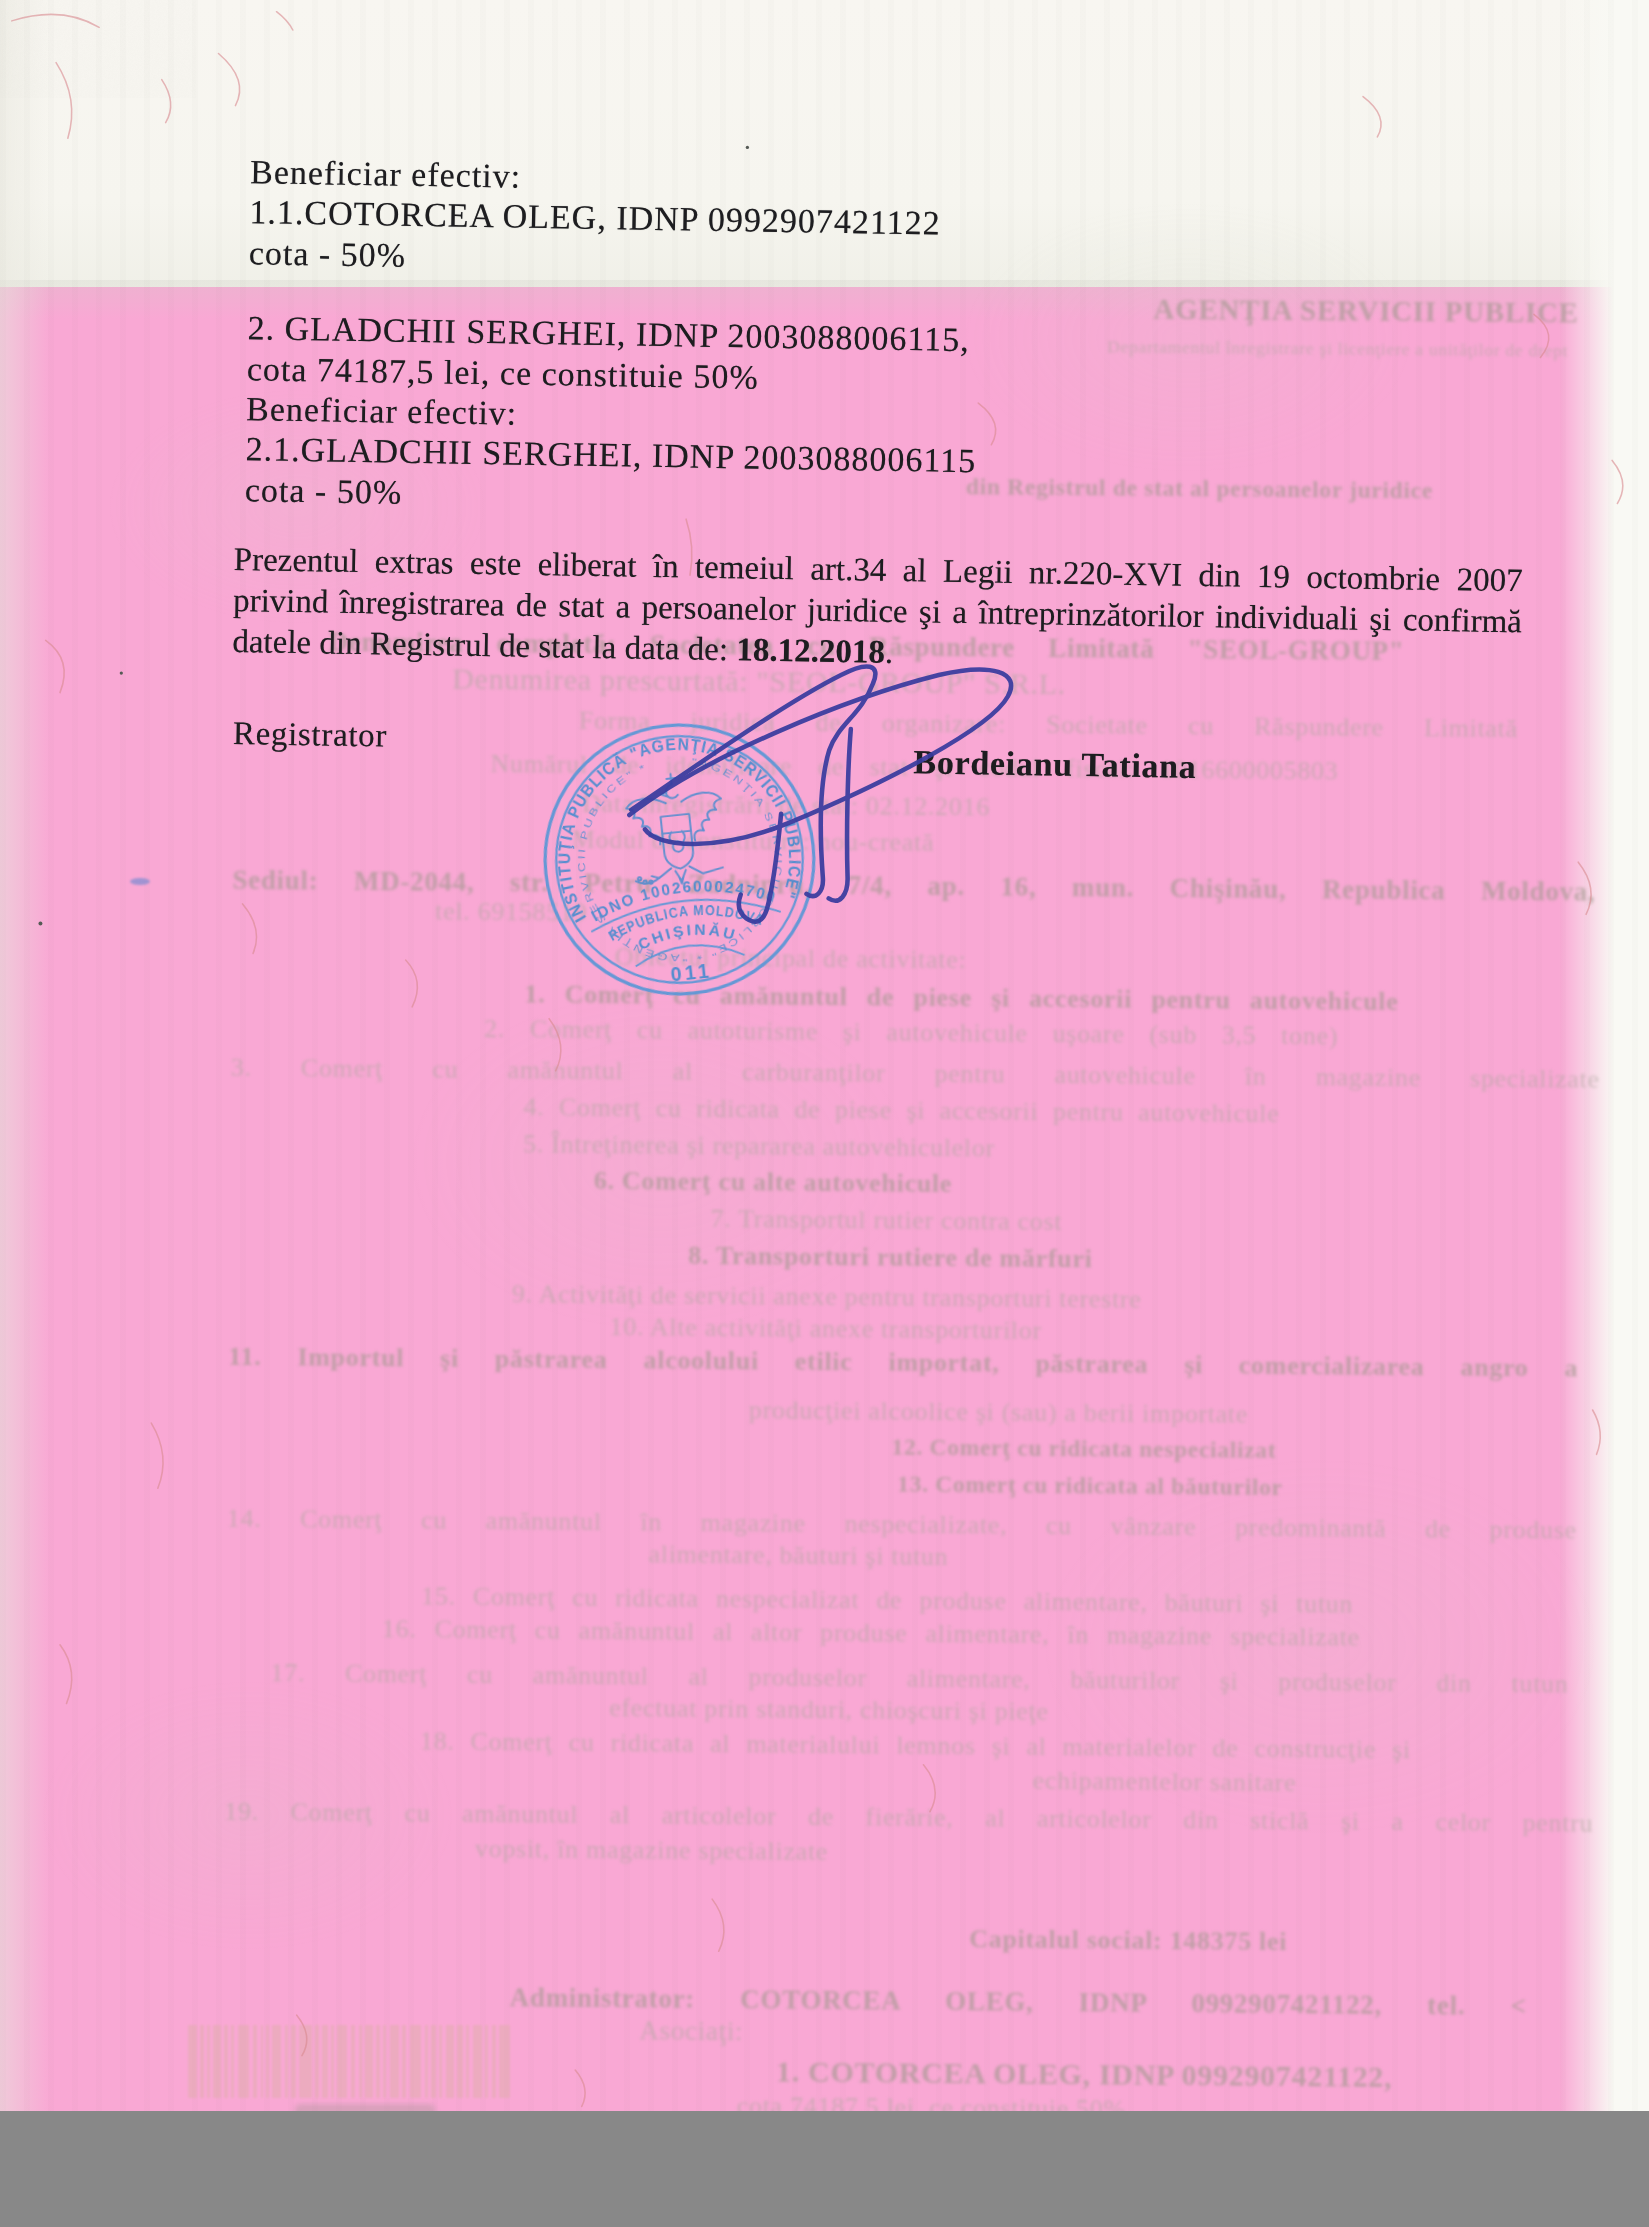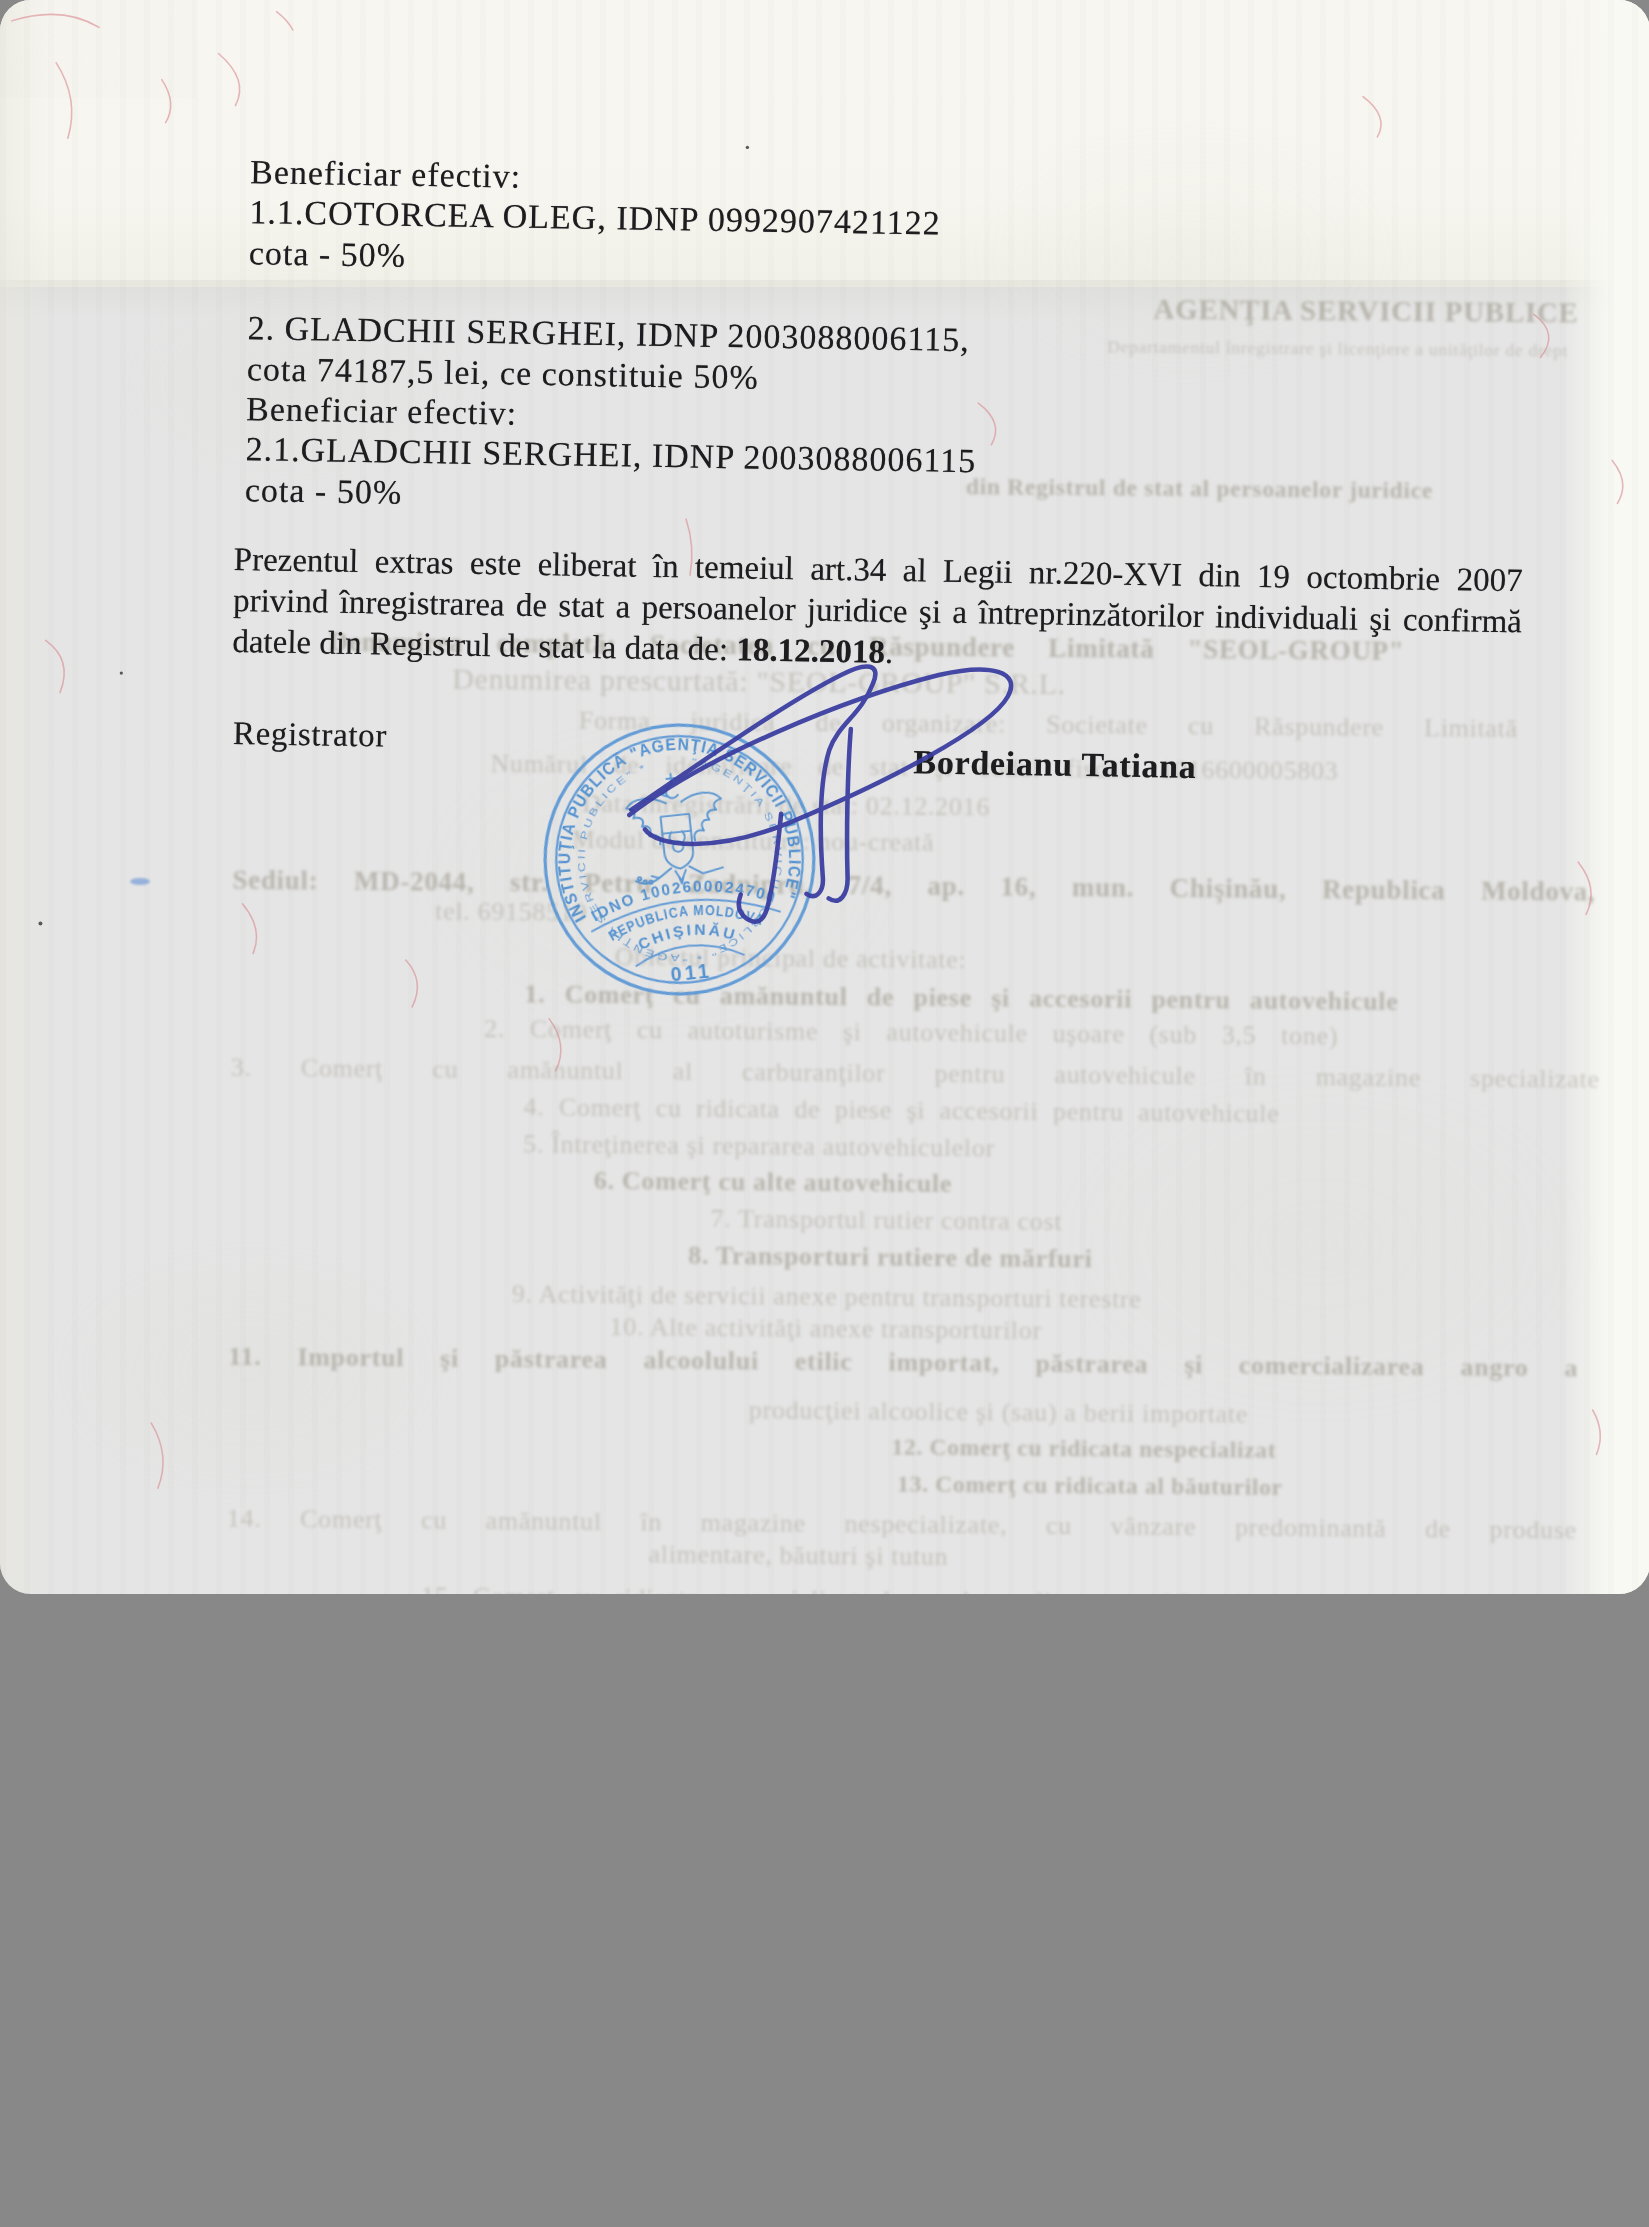--- a/index.html
+++ b/index.html
@@ -1,22 +1,21 @@
 <!DOCTYPE html>
 <html style="font-size:10.4px"><head>
 <meta charset="utf-8">
 <style>
   html,body{margin:0;padding:0;background:#888;}
   .page{
     position:relative;
-    width:1650px;height:1594px;
-    background:#e5e5e5;
+    width:1650px;height:2111px;
+    background:#f9a8d4;
     overflow:hidden;
     font-family:"Liberation Serif", serif;
-    border-radius:31px;
   }
   
   .paper-shade{position:absolute;inset:0;pointer-events:none;}
   .shade-top{position:absolute;left:0;top:0;width:100%;height:287px;
     background:linear-gradient(180deg,#f8f6f1 0%,#f6f5ef 70%,#f0f0e8 100%);}
   .shade-midband{position:absolute;left:0;top:280px;width:100%;height:39px;
     background:linear-gradient(180deg,rgba(205,206,196,.28),rgba(205,206,196,0));}
   .shade-right{position:absolute;right:0;top:0;width:91px;height:100%;
     background:linear-gradient(90deg,rgba(250,250,246,0),#f9f9f4 60%);}
   .shade-left{position:absolute;left:0;top:0;width:59px;height:100%;

